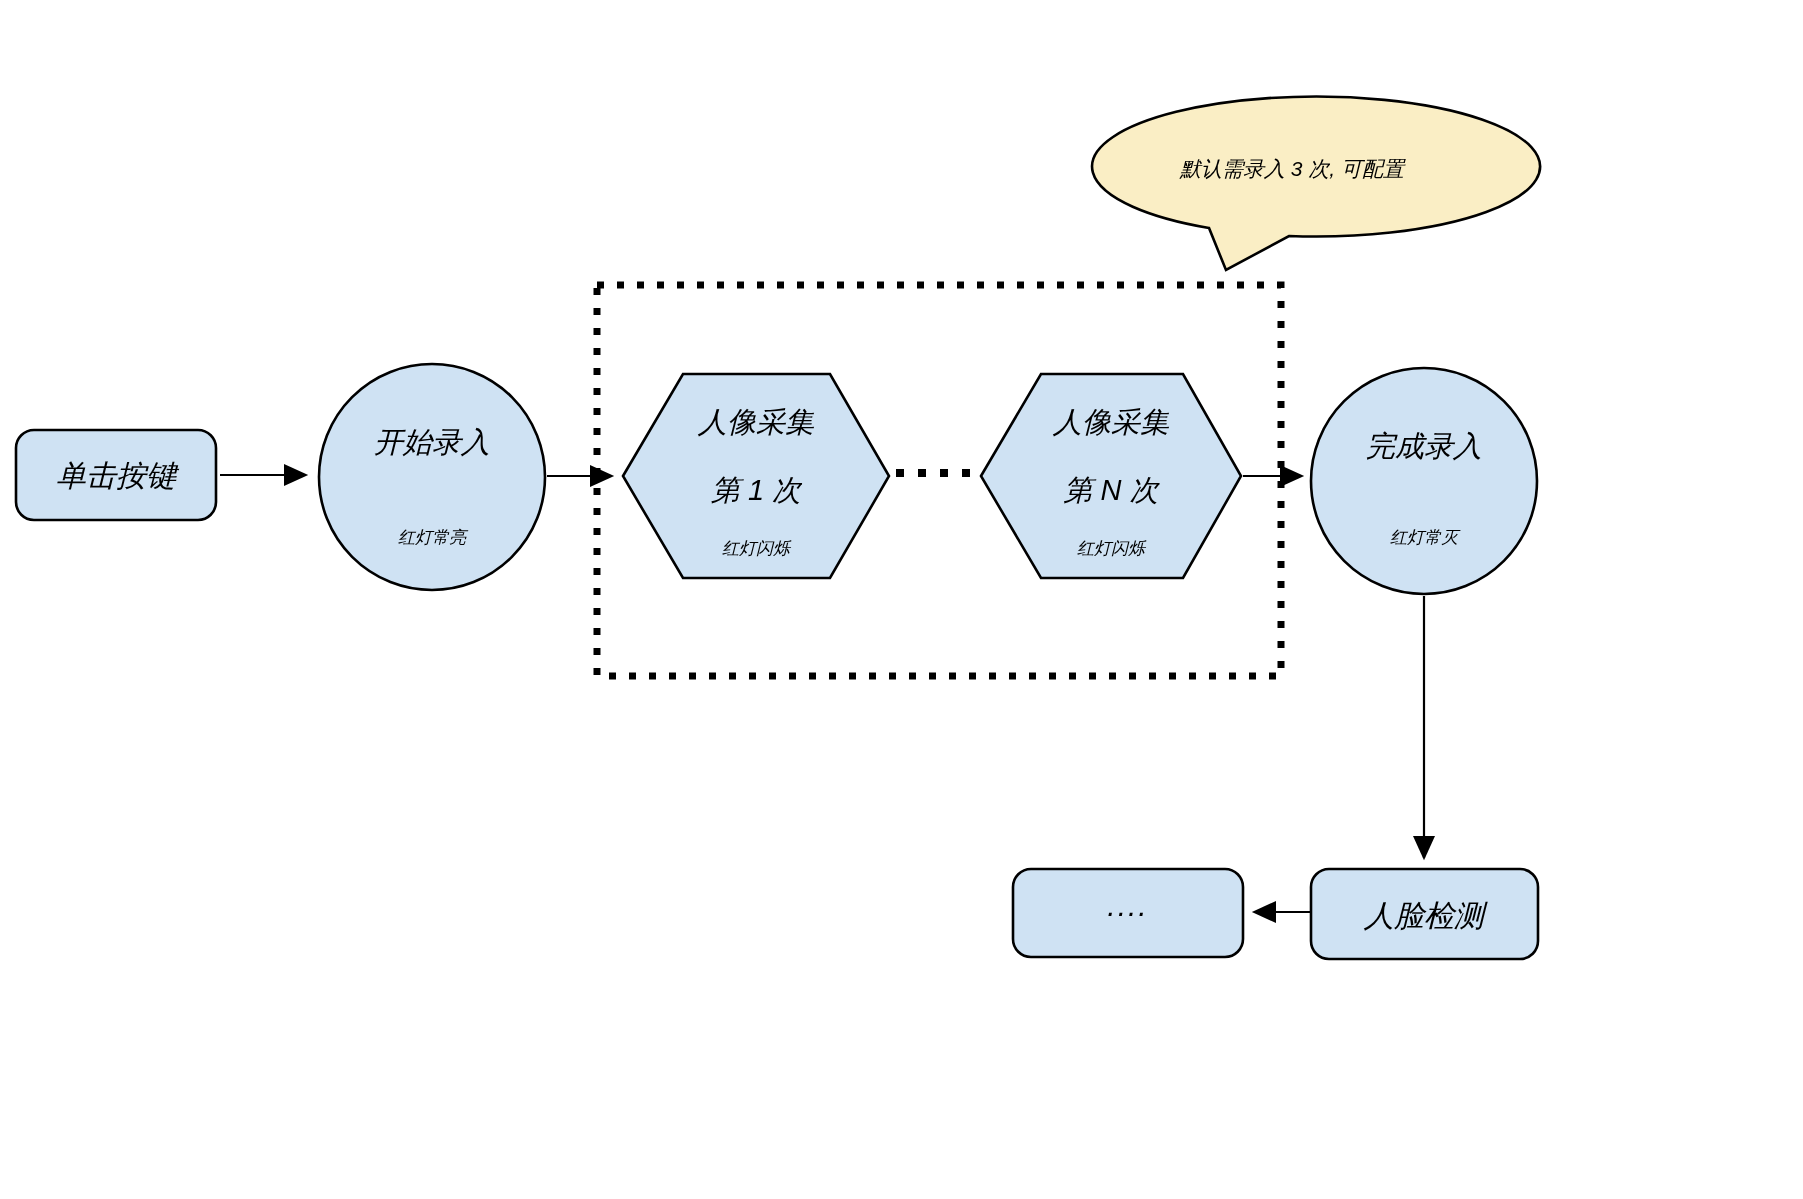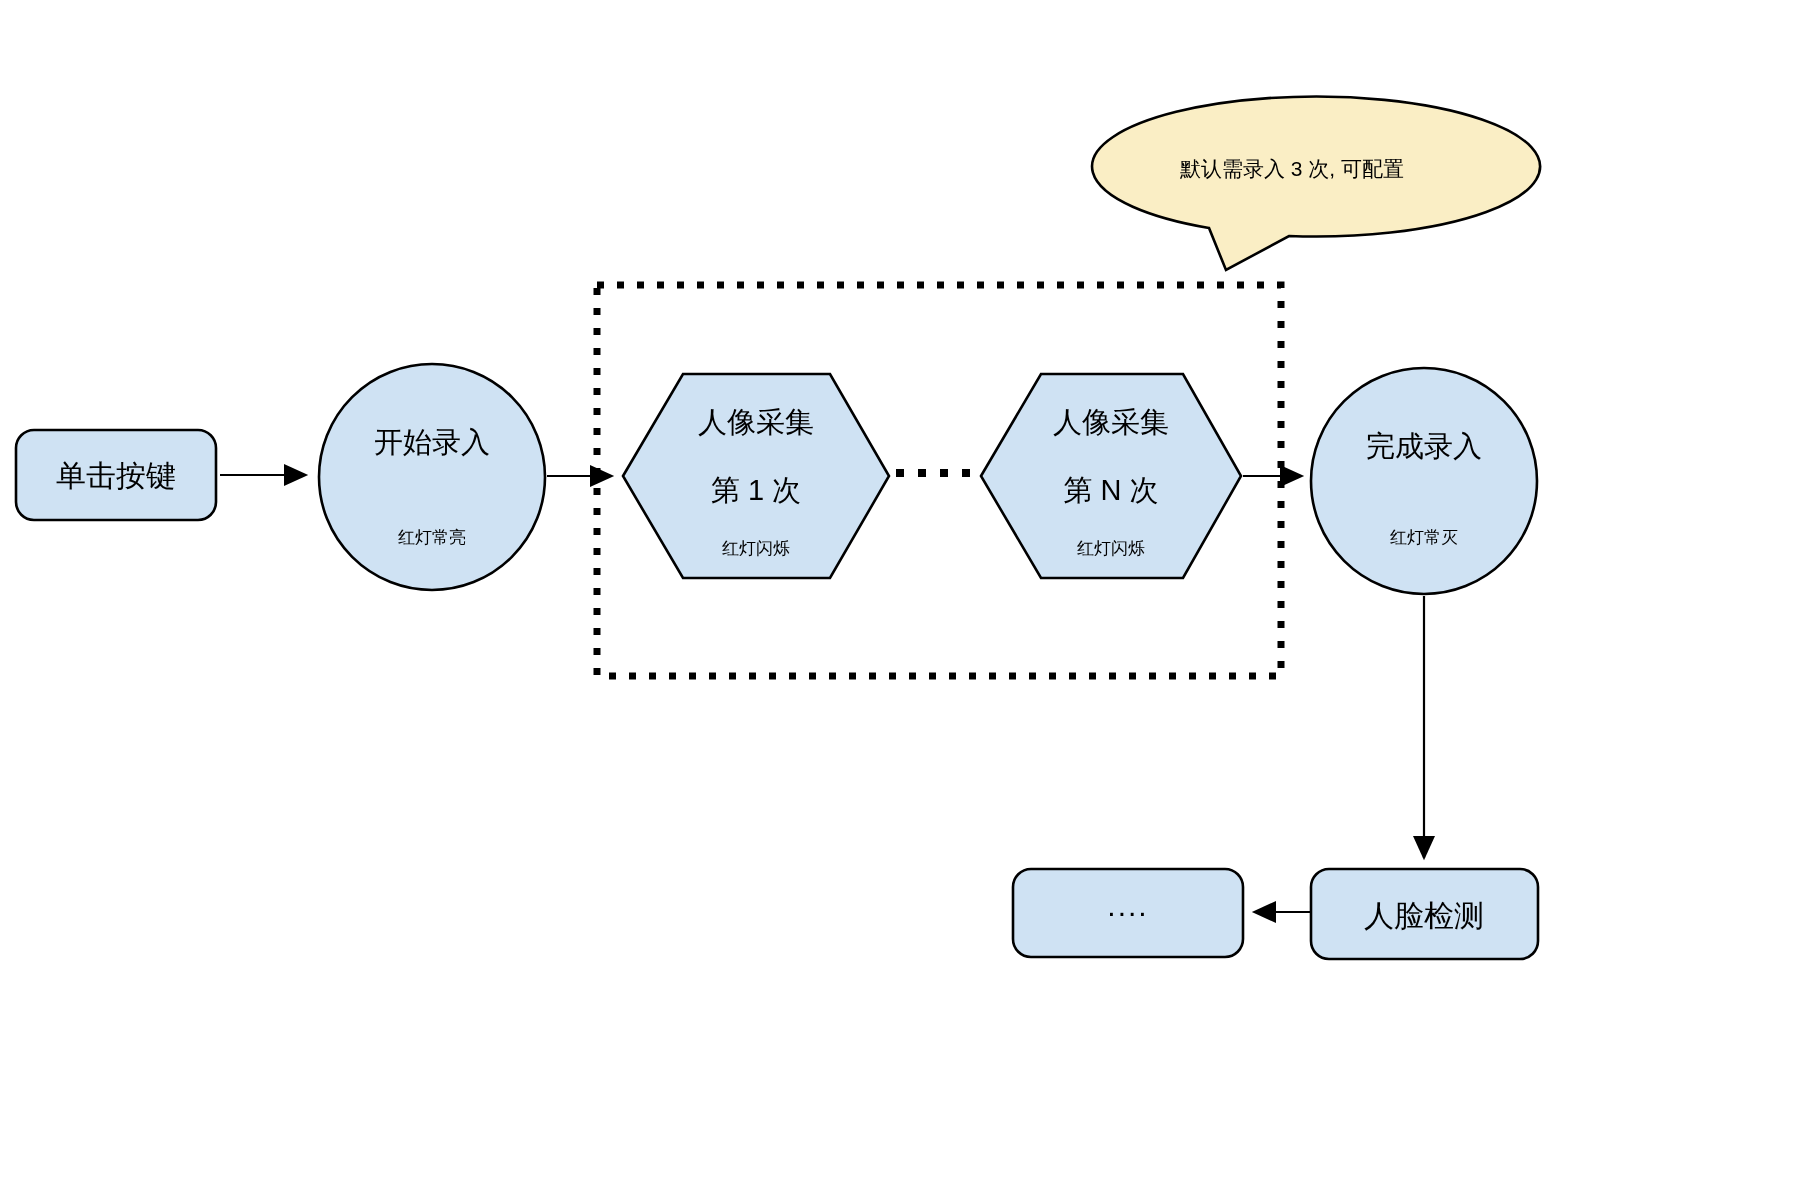--- a/index.html
+++ b/index.html
@@ -6,20 +6,21 @@
     margin: 0;
     padding: 0;
     background: #ffffff;
   }
   .stage {
     position: relative;
     width: 1803px;
     height: 1199px;
     background: #ffffff;
     font-family: "Liberation Sans", "DejaVu Sans", sans-serif;
+    font-style: italic;
   }
   svg { display: block; }
 
   .node {
     fill: #cfe2f3;
     stroke: #000000;
     stroke-width: 2.6;
   }
   .callout {
     fill: #faeec5;

